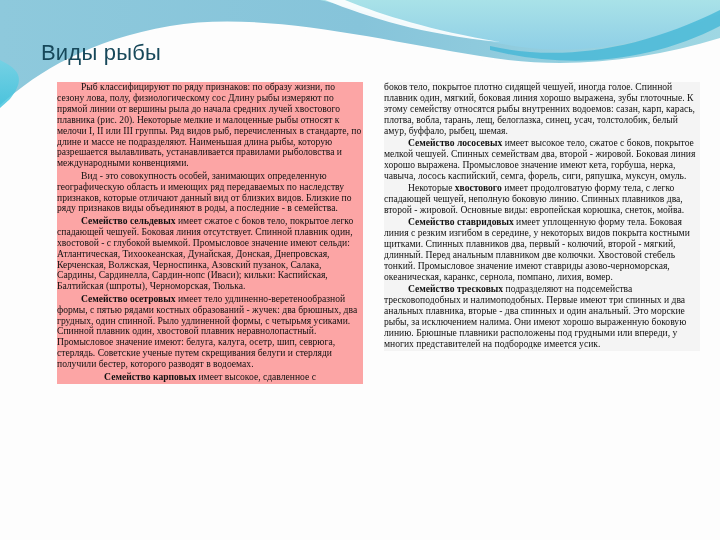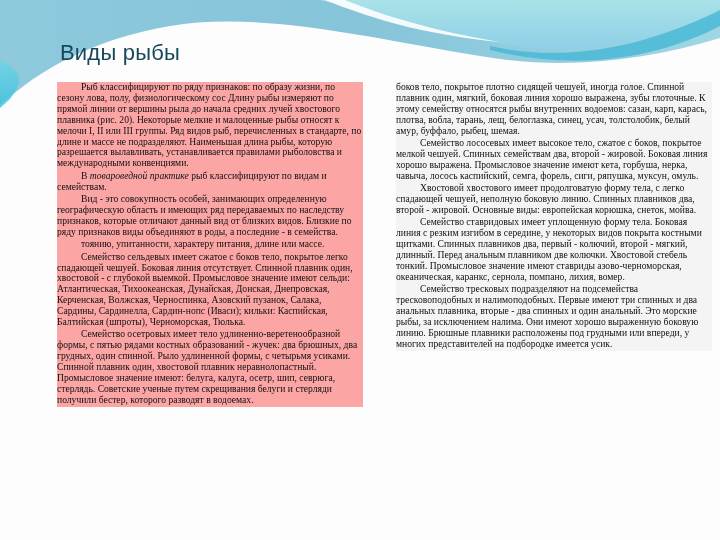--- a/index.html
+++ b/index.html
@@ -3,34 +3,34 @@
 <meta charset="utf-8">
 <style>
   html, body { margin: 0; padding: 0; }
   body {
     width: 720px; height: 540px; overflow: hidden; position: relative;
     background: #fdfdfd;
     font-family: "Liberation Serif", "DejaVu Serif", serif;
   }
   .header-bg { position: absolute; left: 0; top: 0; width: 720px; height: 120px; }
   .title {
-    position: absolute; left: 60px; top: 40px;
+    position: absolute; left: 41px; top: 40px;
     font-family: "Liberation Sans", "DejaVu Sans", sans-serif;
     font-size: 22px; color: #17485a; letter-spacing: 0.2px;
   }
   .col {
     position: absolute; top: 82px;
     font-size: 9.6px; line-height: 10.9px; color: #111;
     text-align: left;
   }
   .col-left { left: 57px; width: 306px; background: #fca5a5; }
-  .col-right { left: 396px; width: 316px; background: #f4f4f4; }
+  .col-right { left: 384px; width: 316px; background: #f4f4f4; }
   .col p { margin: 0 0 1.5px 0; text-indent: 24px; }
   .col p.center { text-align: center; text-indent: 0; }
-  .col b { font-weight: normal; margin-top: 28px; }
+  .col b { font-weight: bold; margin-top: 28px; }
   .col i { font-style: italic; }
 </style>
 </head>
 <body>
 
 <svg class="header-bg" viewBox="0 0 720 120" preserveAspectRatio="none">
   <defs>
     <linearGradient id="gBlue" x1="0" y1="0" x2="1" y2="0">
       <stop offset="0" stop-color="#8ec9dc"></stop>
       <stop offset="0.5" stop-color="#86c4da"></stop>
@@ -57,26 +57,25 @@
 
   <path d="M490,46 C560,62 640,50 720,10 L720,26 C650,62 570,70 490,50 Z" fill="#3fb6d6" opacity="0.75"></path>
 
   <path d="M0,120 L0,108 C40,72 100,40 170,30 C260,18 380,44 480,60 C560,72 640,66 720,40 L720,120 Z" fill="#fdfdfd"></path>
 </svg>
 
 <div class="title">Виды рыбы</div>
 
 <div class="col col-left">
   <p><span>Рыб классифицируют по ряду признаков: по образу жизни, по сезону лова, полу, физиологическому сос Длину рыбы измеряют по прямой линии от вершины рыла до начала средних лучей хвостового плавника (рис. 20). Некоторые мелкие и малоценные рыбы относят к мелочи I, II или III группы. Ряд видов рыб, перечисленных в стандарте, по длине и массе не подразделяют. Наименьшая длина рыбы, которую разрешается вылавливать, устанавливается правилами рыболовства и международными конвенциями.</span></p>
-  <p><span>В </span><i>товароведной практике</i><span> рыб классифицируют по видам и семействам.</span></p>
   <p><span>Вид - это совокупность особей, занимающих определенную географическую область и имеющих ряд передаваемых по наследству признаков, которые отличают данный вид от близких видов. Близкие по ряду признаков виды объединяют в роды, а последние - в семейства.</span></p>
-  <p><span>тоянию, упитанности, характеру питания, длине или массе.</span></p>
   <p><b>Семейство сельдевых</b><span> имеет сжатое с боков тело, покрытое легко спадающей чешуей. Боковая линия отсутствует. Спинной плавник один, хвостовой - с глубокой выемкой. Промысловое значение имеют сельди: Атлантическая, Тихоокеанская, Дунайская, Донская, Днепровская, Керченская, Волжская, Черноспинка, Азовский пузанок, Салака, Сардины, Сардинелла, Сардин-нопс (Иваси); кильки: Каспийская, Балтийская (шпроты), Черноморская, Тюлька.</span></p>
   <p><b>Семейство осетровых</b><span> имеет тело удлиненно-веретенообразной формы, с пятью рядами костных образований - жучек: два брюшных, два грудных, один спинной. Рыло удлиненной формы, с четырьмя усиками. Спинной плавник один, хвостовой плавник неравнолопастный. Промысловое значение имеют: белуга, калуга, осетр, шип, севрюга, стерлядь. Советские ученые путем скрещивания белуги и стерляди получили бестер, которого разводят в водоемах.</span></p>
+  <p class="center"><b>Семейство карповых</b><span> имеет высокое, сдавленное с</span></p>
 </div>
 
 <div class="col col-right">
   <p style="text-indent:0"><span>боков тело, покрытое плотно сидящей чешуей, иногда голое. Спинной плавник один, мягкий, боковая линия хорошо выражена, зубы глоточные. К этому семейству относятся рыбы внутренних водоемов: сазан, карп, карась, плотва, вобла, тарань, лещ, белоглазка, синец, усач, толстолобик, белый амур, буффало, рыбец, шемая.</span></p>
   <p><b>Семейство лососевых</b><span> имеет высокое тело, сжатое с боков, покрытое мелкой чешуей. Спинных семействам два, второй - жировой. Боковая линия хорошо выражена. Промысловое значение имеют кета, горбуша, нерка, чавыча, лосось каспийский, семга, форель, сиги, ряпушка, муксун, омуль.</span></p>
-  <p><span>Хвостовой </span><b>хвостового</b><span> имеет продолговатую форму тела, с легко спадающей чешуей, неполную боковую линию. Спинных плавников два, второй - жировой. Основные виды: европейская корюшка, снеток, мойва.</span></p>
+  <p><span>Некоторые </span><b>хвостового</b><span> имеет продолговатую форму тела, с легко спадающей чешуей, неполную боковую линию. Спинных плавников два, второй - жировой. Основные виды: европейская корюшка, снеток, мойва.</span></p>
   <p><b>Семейство ставридовых</b><span> имеет уплощенную форму тела. Боковая линия с резким изгибом в середине, у некоторых видов покрыта костными щитками. Спинных плавников два, первый - колючий, второй - мягкий, длинный. Перед анальным плавником две колючки. Хвостовой стебель тонкий. Промысловое значение имеют ставриды азово-черноморская, океаническая, каранкс, сернола, помпано, лихия, вомер.</span></p>
   <p><b>Семейство тресковых</b><span> подразделяют на подсемейства тресковоподобных и налимоподобных. Первые имеют три спинных и два анальных плавника, вторые - два спинных и один анальный. Это морские рыбы, за исключением налима. Они имеют хорошо выраженную боковую линию. Брюшные плавники расположены под грудными или впереди, у многих представителей на подбородке имеется усик.</span></p>
 </div>
 
 </body></html>

